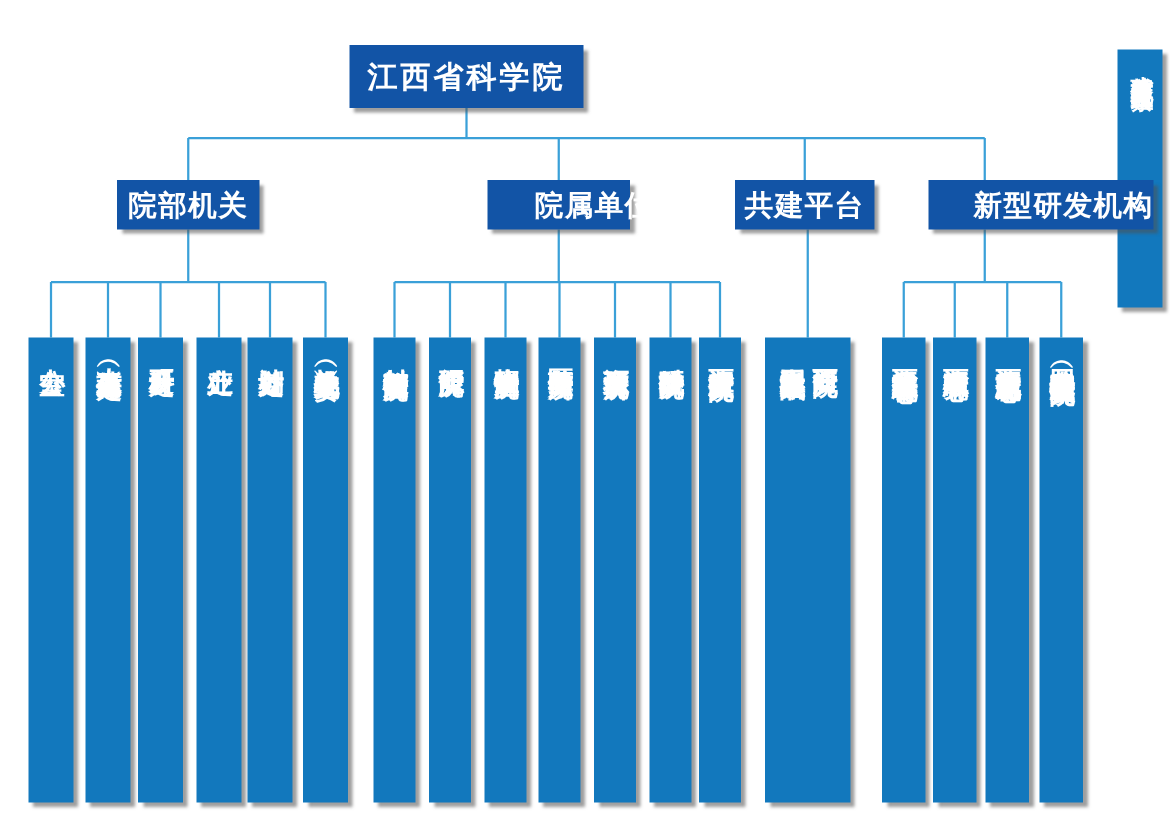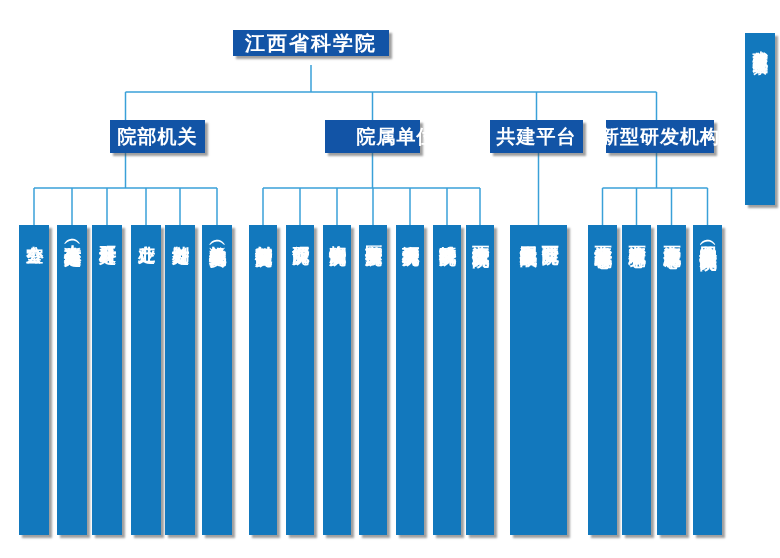--- a/index.html
+++ b/index.html
@@ -12,28 +12,28 @@
   html,body{margin:0;padding:0;background:var(--background);}
   body{font-family:"Liberation Sans","DejaVu Sans",sans-serif;}
   #org-chart{position:relative;width:780px;height:558px;background:var(--background);overflow:hidden;}
   #connector-svg{position:absolute;left:0;top:0;width:780px;height:558px;z-index:0;pointer-events:none;}
   .box{position:absolute;box-sizing:border-box;z-index:1;
        box-shadow:3px 3px 2px rgba(80,80,80,.55);
        display:flex;align-items:center;justify-content:center;}
   .dark{background:var(--box-dark-blue);}
   .light{background:var(--box-light-blue);}
   .hlabel{color:var(--text-white);font-weight:bold;white-space:nowrap;}
-  #root-box{left:233px;top:30px;width:156px;height:26px;text-align:right;}
+  #root-box{left:233px;top:30px;width:156px;height:42px;text-align:right;}
   #root-box .hlabel{font-size:20px;letter-spacing:2px;}
   .lv2{top:120px;height:33px;}
   .lv2 .hlabel{font-size:19px;letter-spacing:1px;}
-  #t0{left:78px;width:95px;margin-left:32px;}
+  #t0{left:78px;width:95px;}
   #t1{left:325px;width:95px;padding-left:48px;}
   #t2{left:490px;width:93px;}
-  #t3{left:606px;width:108px;}
+  #t3{left:619px;width:150px;justify-content:flex-end;}
   .leaf{top:225px;height:310px;align-items:flex-start;padding-top:7px;}
   .vtext{writing-mode:vertical-rl;text-orientation:mixed;
          color:var(--text-white);font-weight:bold;font-size:17px;
          letter-spacing:.5px;line-height:1.1;}
   #side-box{left:745px;top:33px;width:30px;height:172px;align-items:flex-start;padding-top:5px;}
   #side-box .vtext{font-size:15px;letter-spacing:1px;}
   #wide-leaf{gap:3px;}
 </style>
 </head>
 <body>

